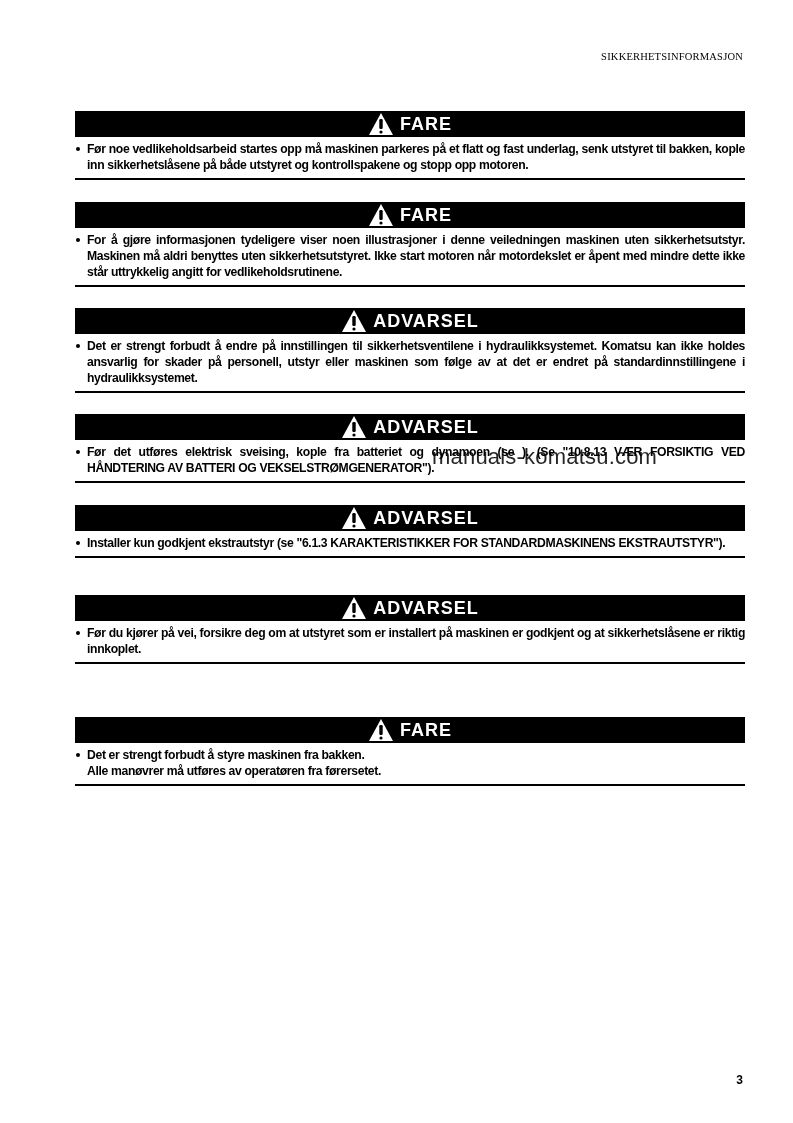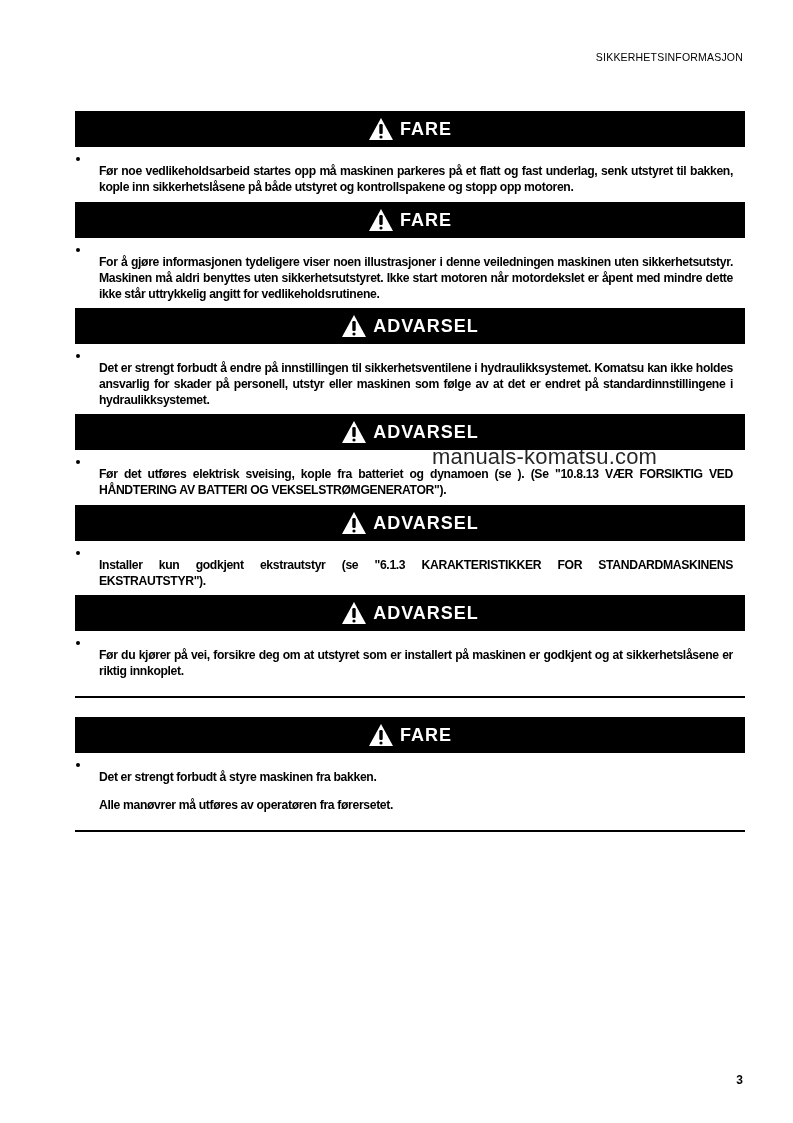--- a/index.html
+++ b/index.html
@@ -14,29 +14,29 @@
       overflow: hidden;
       font-family: "Liberation Sans", sans-serif;
       color: #000;
     }
     .running-header {
       position: absolute;
       top: 51px;
       right: 50px;
       font-size: 10.5px;
       letter-spacing: 0.2px;
-      font-family: Liberation Sans, sans-serif;
+      font-family: Liberation Serif, serif;
     }
     .block {
       position: absolute;
       left: 75px;
       width: 670px;
     }
     .bar {
-      height: 36px;
+      height: 26px;
       background: #000;
       color: #fff;
       display: flex;
       align-items: center;
       justify-content: center;
       gap: 6px;
     }
     .bar .warn-icon {
       width: 26px;
       height: 24px;
@@ -61,21 +61,21 @@
     .body .bullet {
       position: absolute;
       left: 1px;
       top: 10px;
       width: 4px;
       height: 4px;
       border-radius: 50%;
       background: #000;
     }
     .body p {
-      margin: 12px;
+      margin: 0;
       letter-spacing: -0.35px;
     }
     .rule {
       height: 2px;
       background: #000;
     }
     .watermark {
       position: absolute;
       left: 392px;
       top: 444px;

